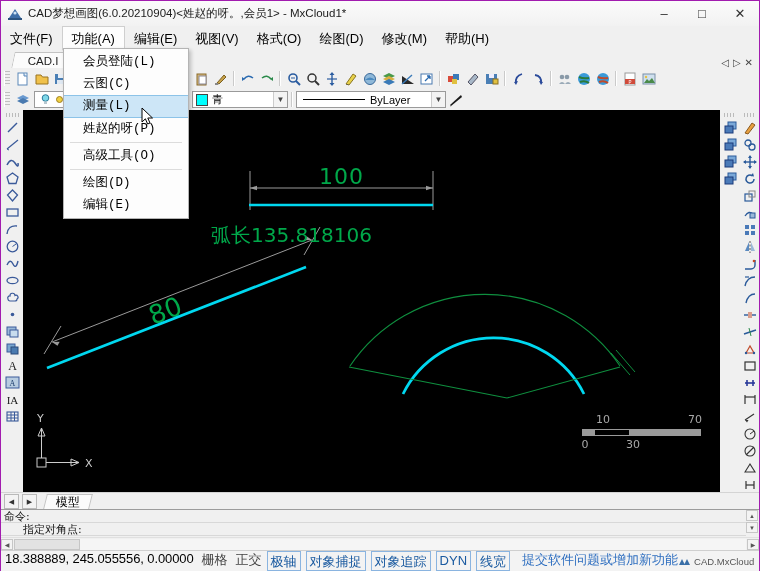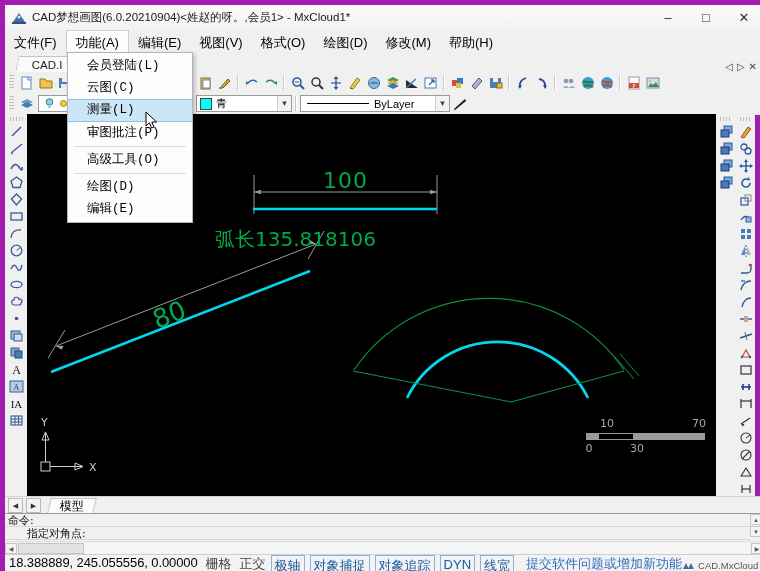--- a/index.html
+++ b/index.html
@@ -4,21 +4,21 @@
 <style>
   html,body{margin:0;padding:0;}
   body{
     width:760px;height:571px;overflow:hidden;
     font-family:"Liberation Sans","DejaVu Sans",sans-serif;
     font-size:12px;
     background:#f0f0f0;
     -webkit-font-smoothing:none;
   }
   #app{position:relative;width:760px;height:571px;background:#f0f0f0;
-       border:5px solid #a21caf;box-sizing:border-box;}
+       border:1px solid #a21caf;box-sizing:border-box;}
 
   
   .titlebar{position:absolute;left:0;top:0;width:758px;height:25px;
     background:linear-gradient(#fbfbfb,#f2f2f2);
     border-bottom:1px solid #e2e2e2;
     display:flex;align-items:center;}
   .tb-icon{width:16px;height:16px;margin-left:6px;margin-right:5px;position:relative;flex:none;}
   .tb-title{font-size:11.5px;color:#202020;white-space:nowrap;overflow:hidden;}
   .wbtns{margin-left:auto;display:flex;height:25px;}
   .wbtn{width:38px;height:25px;display:flex;align-items:center;justify-content:center;
@@ -824,21 +824,21 @@
         <path d="M1 10 L4 4 L6.5 9 L9 4 L12 10z" fill="#3a6fa8"></path>
       </svg>
       <span>CAD.MxCloud</span>
     </span>
   </div>
 
   <div class="dropdown">
     <div class="dd-item">会员登陆(L)</div>
     <div class="dd-item">云图(C)</div>
     <div class="dd-item sel">测量(L)</div>
-    <div class="dd-item">审图批注(P)</div>
+    <div class="dd-item">姓赵的呀(P)</div>
     <div class="dd-sep"></div>
     <div class="dd-item">高级工具(O)</div>
     <div class="dd-sep"></div>
     <div class="dd-item">绘图(D)</div>
     <div class="dd-item">编辑(E)</div>
   </div>
 
   <div class="cursor">
     <svg width="14" height="20" viewBox="0 0 14 20">
       <path d="M1 1 L1 15 L4.4 11.8 L6.6 17 L9 16 L6.8 11 L11.5 11 Z" fill="#fff" stroke="#000" stroke-width="1"></path>

